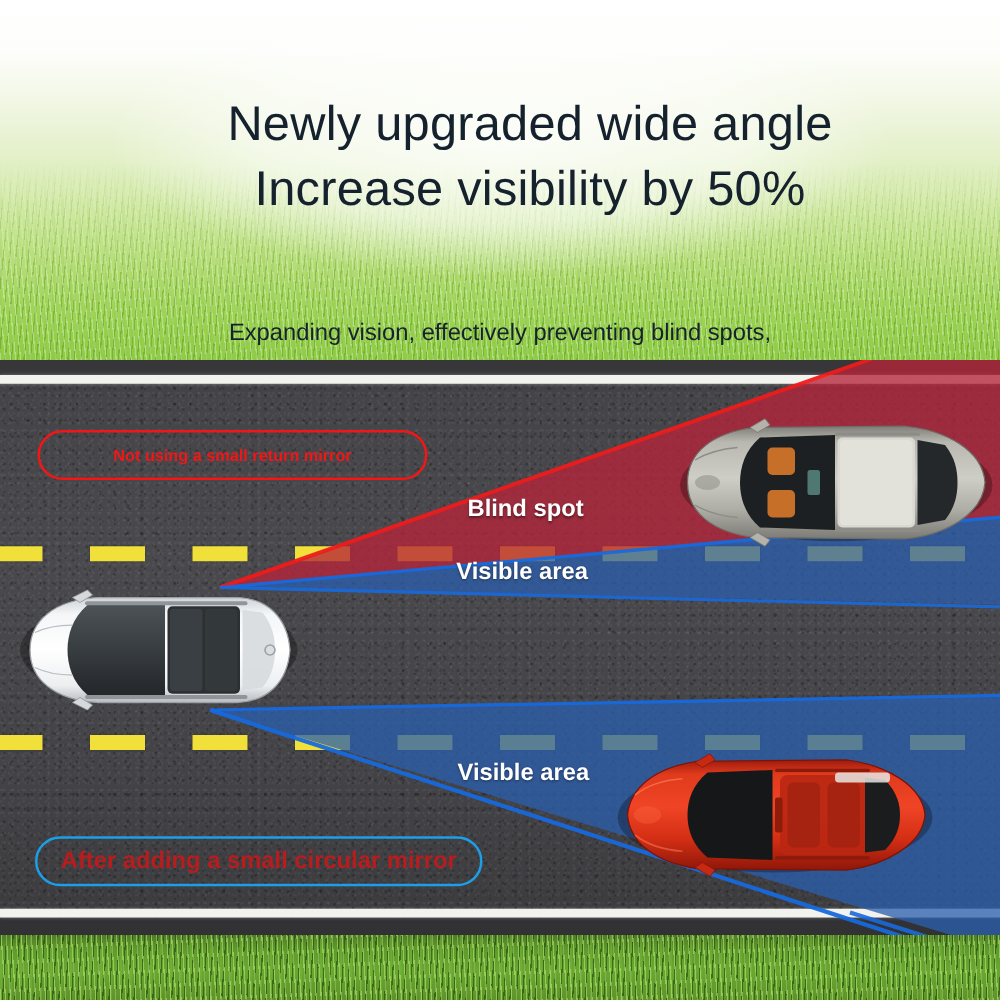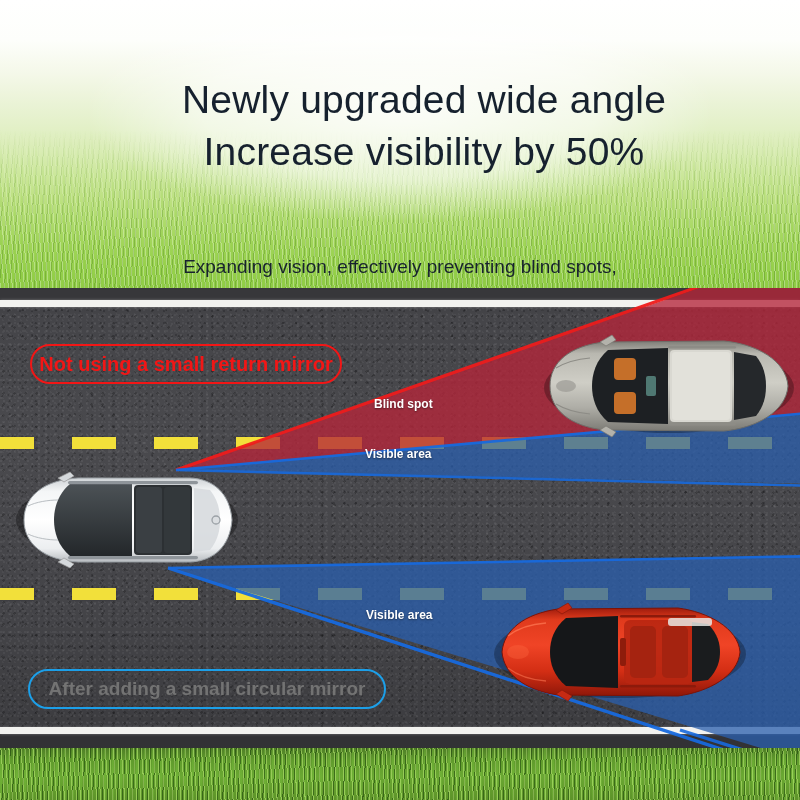--- a/index.html
+++ b/index.html
@@ -139,36 +139,36 @@
     border-radius:999px;
     font-weight:700;
     white-space:nowrap;
     background:transparent;
   }
   #badge-red {
     left:30px; top:344px;
     width:312px; height:40px;
     border:2.5px solid #f21616;
     color:#f21616;
-    font-size:20px;
+    font-size:13px;
   }
   #badge-blue {
     left:28px; top:669px;
     width:358px; height:40px;
     border:2.5px solid #1c9fe8;
-    color:#737373;
+    color:#b91c1c;
     font-size:19px;
   }
 
   
   .area-label {
     position:absolute;
     color:#ffffff;
     font-weight:700;
-    font-size:12px;
+    font-size:19px;
     white-space:nowrap;
     text-shadow:0 1px 2px rgba(0,0,0,0.45);
   }
   #label-blind-spot { left:374px; top:397px; }
   #label-visible-top { left:365px; top:447px; }
   #label-visible-bottom { left:366px; top:608px; }
 
   
   #grass-bottom {
     position:absolute; left:0; top:748px; width:800px; height:52px;

